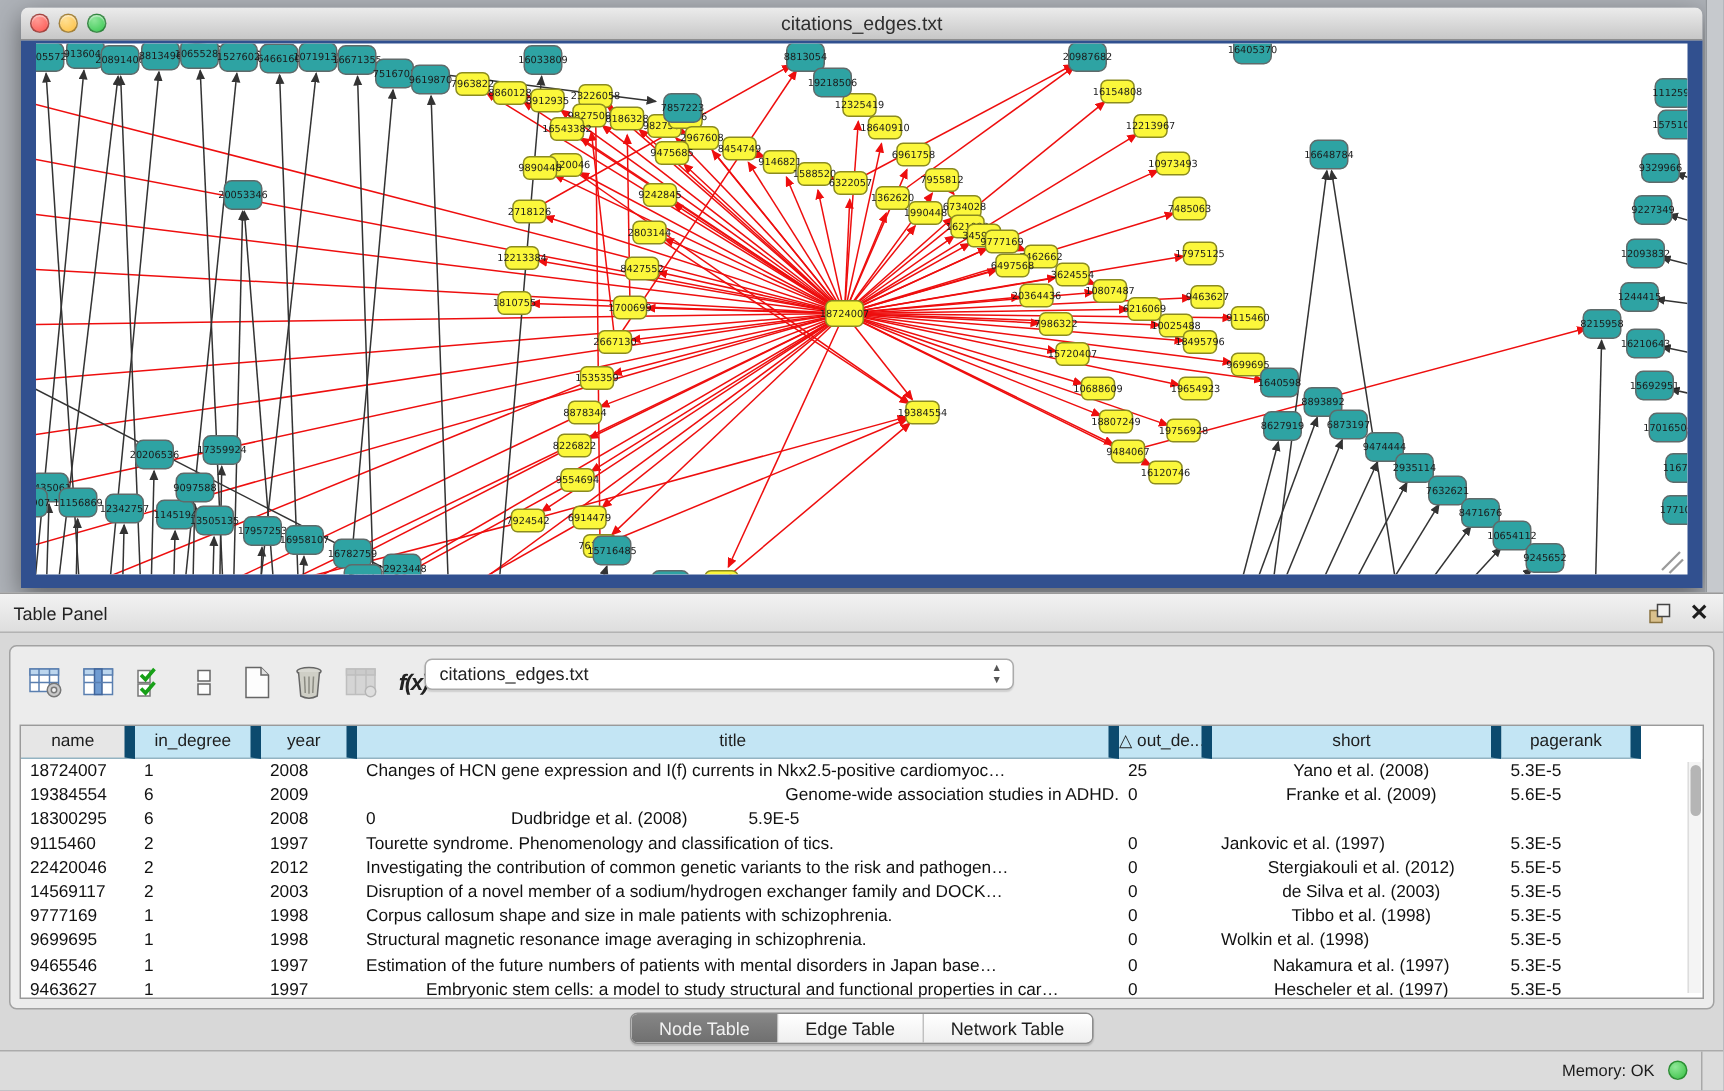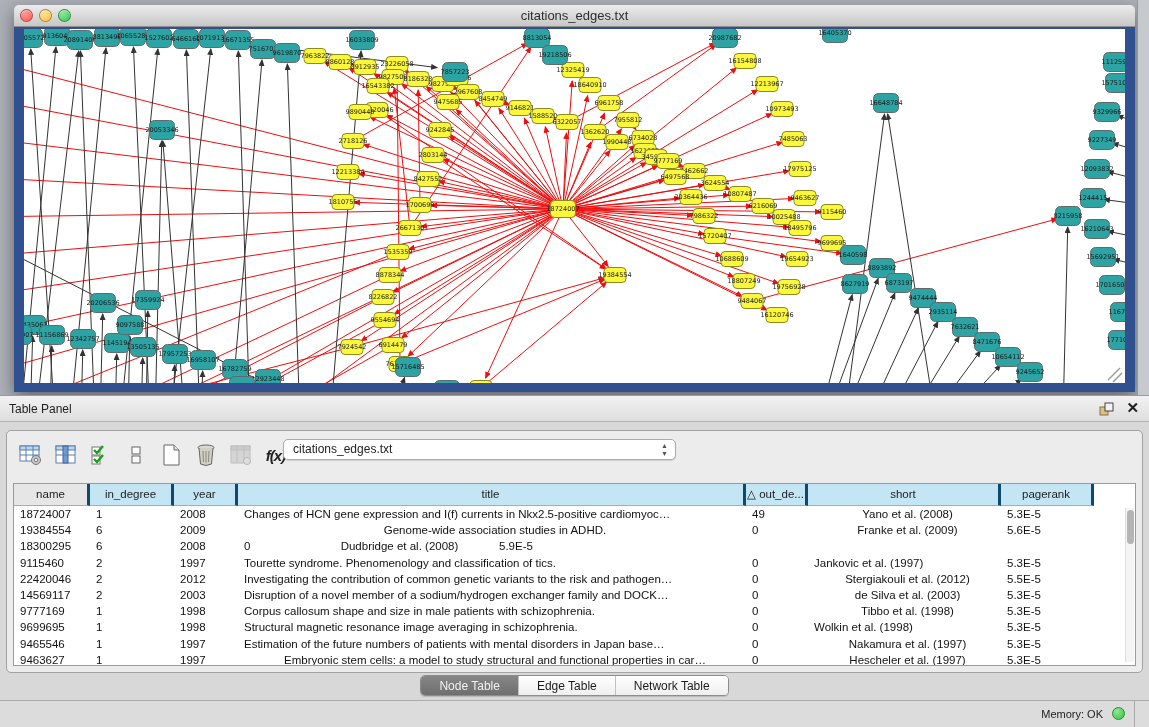--- a/index.html
+++ b/index.html
@@ -43,21 +43,21 @@
     justify-content:center; }
   .fx { font-size:15px; color:#222; font-style:italic; font-weight:bold; letter-spacing:-1px; }
   .dropdown { position:absolute; left:276px; top:8px; width:393px; height:21px; background:#fff;
     border:1px solid #ababab; border-radius:5px; font-size:12px; color:#222;
     line-height:19px; padding-left:9px; box-shadow:0 1px 1px rgba(0,0,0,.12); }
   .dd-arrows { position:absolute; right:7px; top:2px; font-size:7px; color:#555; line-height:8px; }
 
   .table-wrap { position:absolute; left:6px; top:52px; right:6px; bottom:6px;
     background:#fff; border:1px solid #9a9a9a; overflow:hidden; }
   .thead { display:flex; height:22px; background:#fff; }
-  .th { height:22px; background:#c3e5f4; border-right:3px solid #0c4a6e;
+  .th { height:22px; background:#c3e5f4; border-right:7px solid #0c4a6e;
     border-bottom:1px solid #93b3c2; font-size:11.5px; color:#1d1d1d; text-align:center;
     line-height:21px; overflow:hidden; white-space:nowrap; flex:0 0 auto; }
   .tbody { position:absolute; left:0; top:22px; right:0; bottom:0; }
   .tr { display:flex; height:16.2px; }
   .td { font-size:11.5px; color:#111; line-height:16px; padding-left:6px;
     white-space:nowrap; overflow:hidden; flex:0 0 auto; }
   .vscroll { position:absolute; right:1px; top:24px; bottom:3px; width:9px;
     background:#f4f4f4; border-left:1px solid #ddd; }
   .vthumb { position:absolute; left:1px; top:2px; width:7px; height:34px;
     background:#b5b5b5; border-radius:4px; }
@@ -878,29 +878,29 @@
             <div class="th" style="width: 62px;">△ out_de...</div>
             <div class="th" style="width: 193px;">short</div>
             <div class="th" style="width: 93px;">pagerank</div>
           </div>
         <div class="tbody">
             <div class="tr">
               <div class="td" style="width: 76px; text-align: left;">18724007</div>
               <div class="td" style="width: 84px; text-align: left;">1</div>
               <div class="td" style="width: 64px; text-align: left;">2008</div>
               <div class="td" style="width: 508px; text-align: left;">Changes of HCN gene expression and I(f) currents in Nkx2.5-positive cardiomyoc…</div>
-              <div class="td" style="width: 62px; text-align: left;">49</div>
+              <div class="td" style="width: 62px; text-align: left;">25</div>
               <div class="td" style="width: 193px; text-align: center;">Yano et al. (2008)</div>
               <div class="td" style="width: 93px; text-align: left;">5.3E-5</div>
             </div>
             <div class="tr">
               <div class="td" style="width: 76px; text-align: left;">19384554</div>
               <div class="td" style="width: 84px; text-align: left;">6</div>
               <div class="td" style="width: 64px; text-align: left;">2009</div>
-              <div class="td" style="width: 508px; text-align: center;">Genome-wide association studies in ADHD.</div>
+              <div class="td" style="width: 508px; text-align: right;">Genome-wide association studies in ADHD.</div>
               <div class="td" style="width: 62px; text-align: left;">0</div>
               <div class="td" style="width: 193px; text-align: center;">Franke et al. (2009)</div>
               <div class="td" style="width: 93px; text-align: left;">5.6E-5</div>
             </div>
             <div class="tr">
               <div class="td" style="width: 76px; text-align: left;">18300295</div>
               <div class="td" style="width: 84px; text-align: left;">6</div>
               <div class="td" style="width: 64px; text-align: left;">2008</div>
               <div class="td" style="width: 62px; text-align: left;">0</div>
               <div class="td" style="width: 193px; text-align: center;">Dudbridge et al. (2008)</div>

